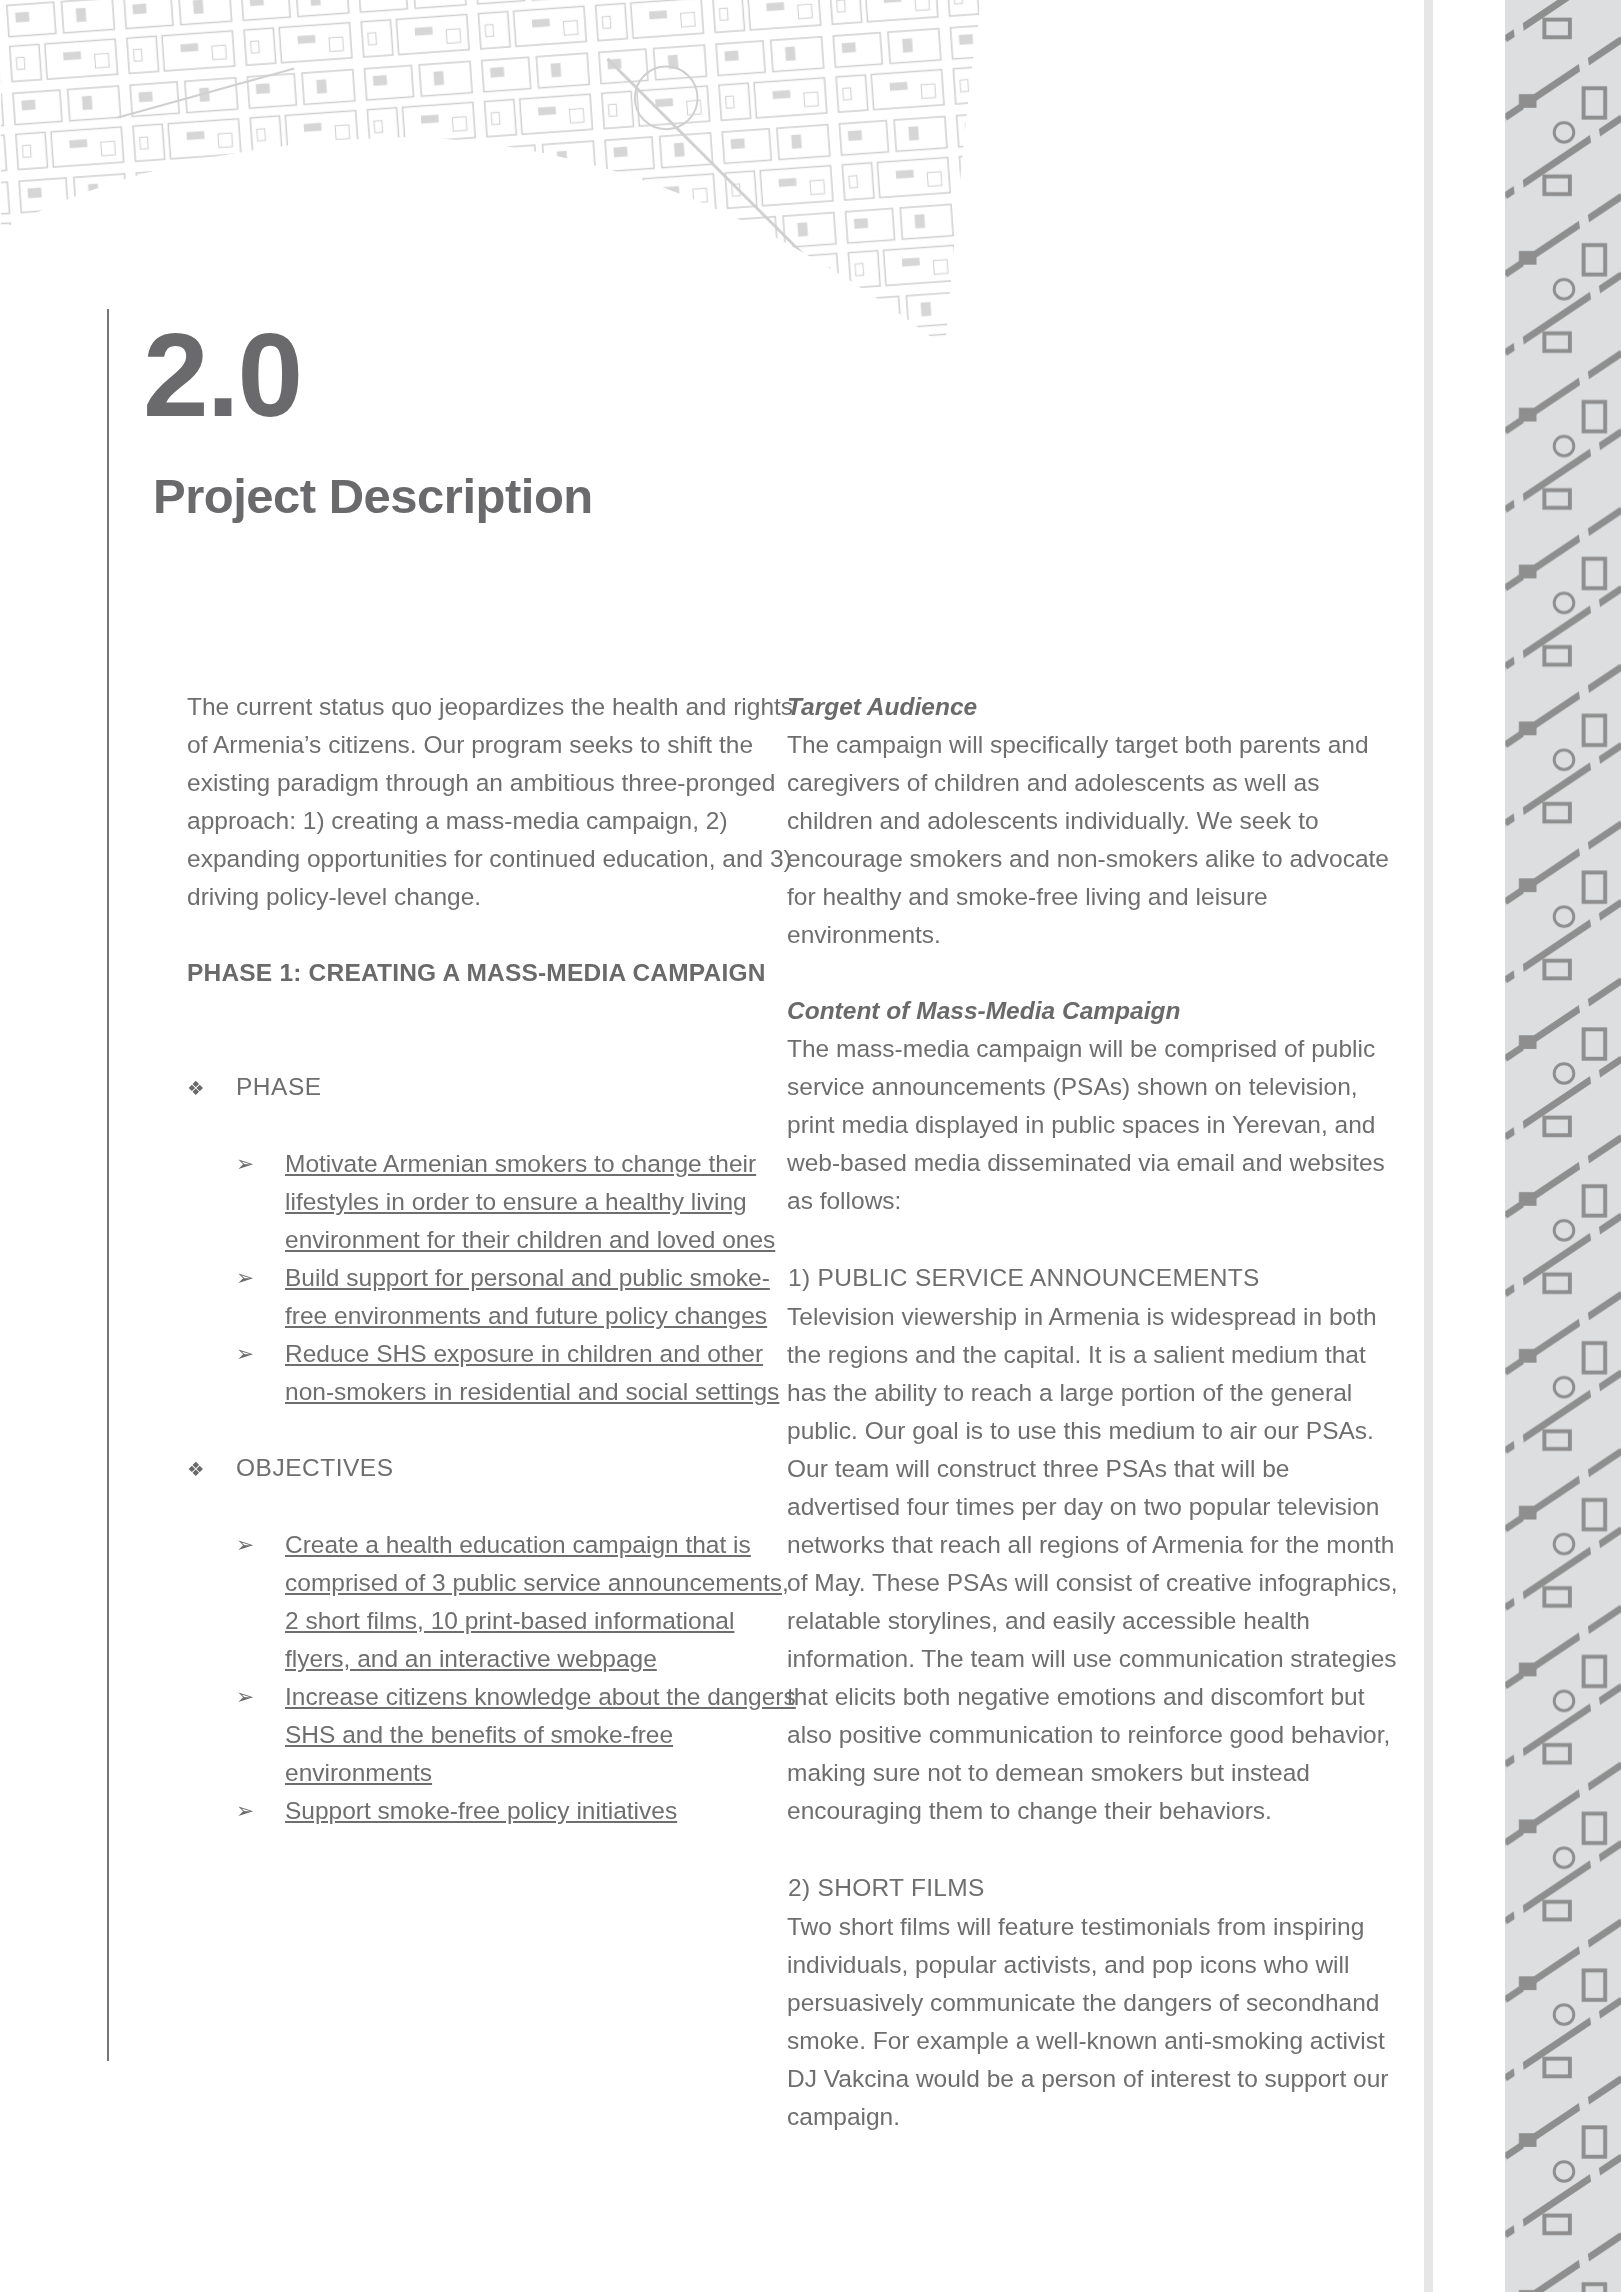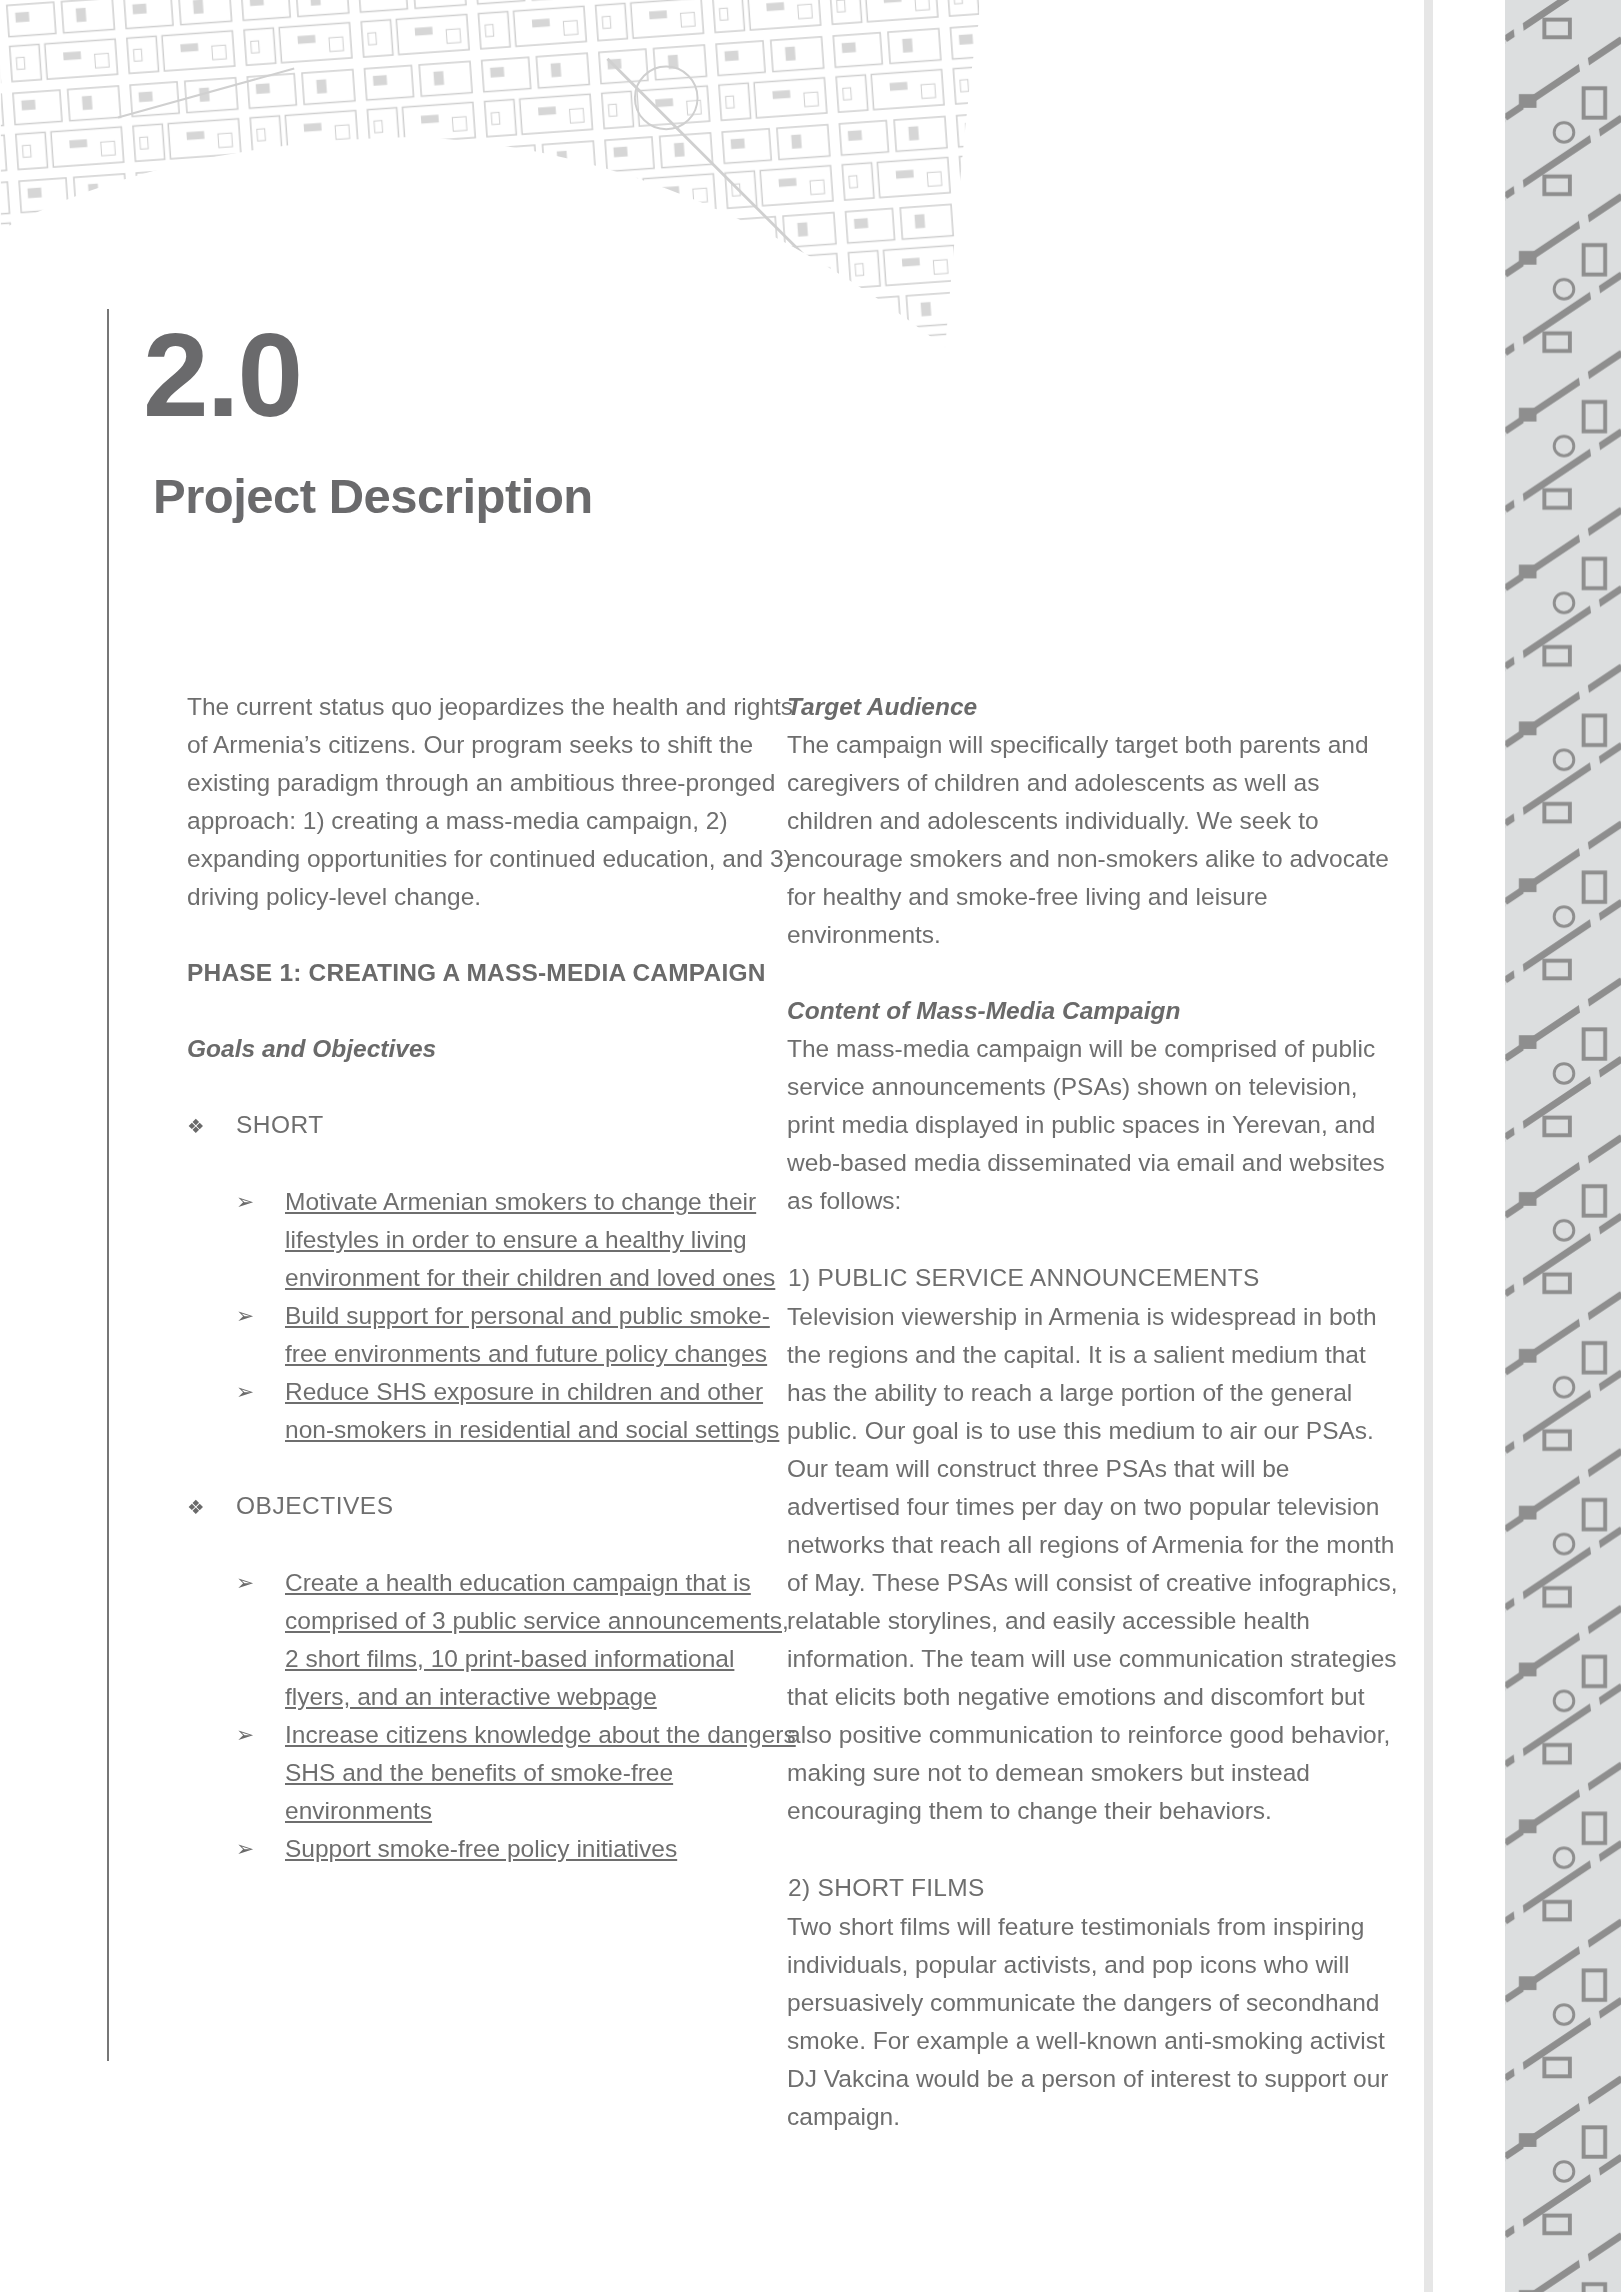--- a/index.html
+++ b/index.html
@@ -98,26 +98,25 @@
 
 <div id="section-rule" class="abs"></div>
 <div id="section-number" class="abs">2.0</div>
 <div id="section-title" class="abs">Project Description</div>
 
 <div id="col-left" class="col">
   <p class="p">The current status quo jeopardizes the health and rights of Armenia’s citizens. Our program seeks to shift the existing paradigm through an ambitious three-pronged approach: 1) creating a mass-media campaign, 2) expanding opportunities for continued education, and 3) driving policy-level change.</p>
   <div class="gap"></div>
   <p class="phase-heading">PHASE 1: CREATING A MASS-MEDIA CAMPAIGN</p>
   <div class="gap"></div>
-  <p class="sub-heading">Goals and Objectives</p>
   <div class="gap"></div>
 
   <div class="l1">
     <span class="glyph">❖</span>
-    <span class="txt">SHORT</span>
+    <span class="txt">PHASE</span>
   </div>
   <div class="gap"></div>
   <div class="l2">
     <span class="glyph">➢</span>
     <span class="txt">Motivate Armenian smokers to change their lifestyles in order to ensure a healthy living environment for their children and loved ones</span>
   </div>
   <div class="l2">
     <span class="glyph">➢</span>
     <span class="txt">Build support for personal and public smoke-free environments and future policy changes</span>
   </div>

